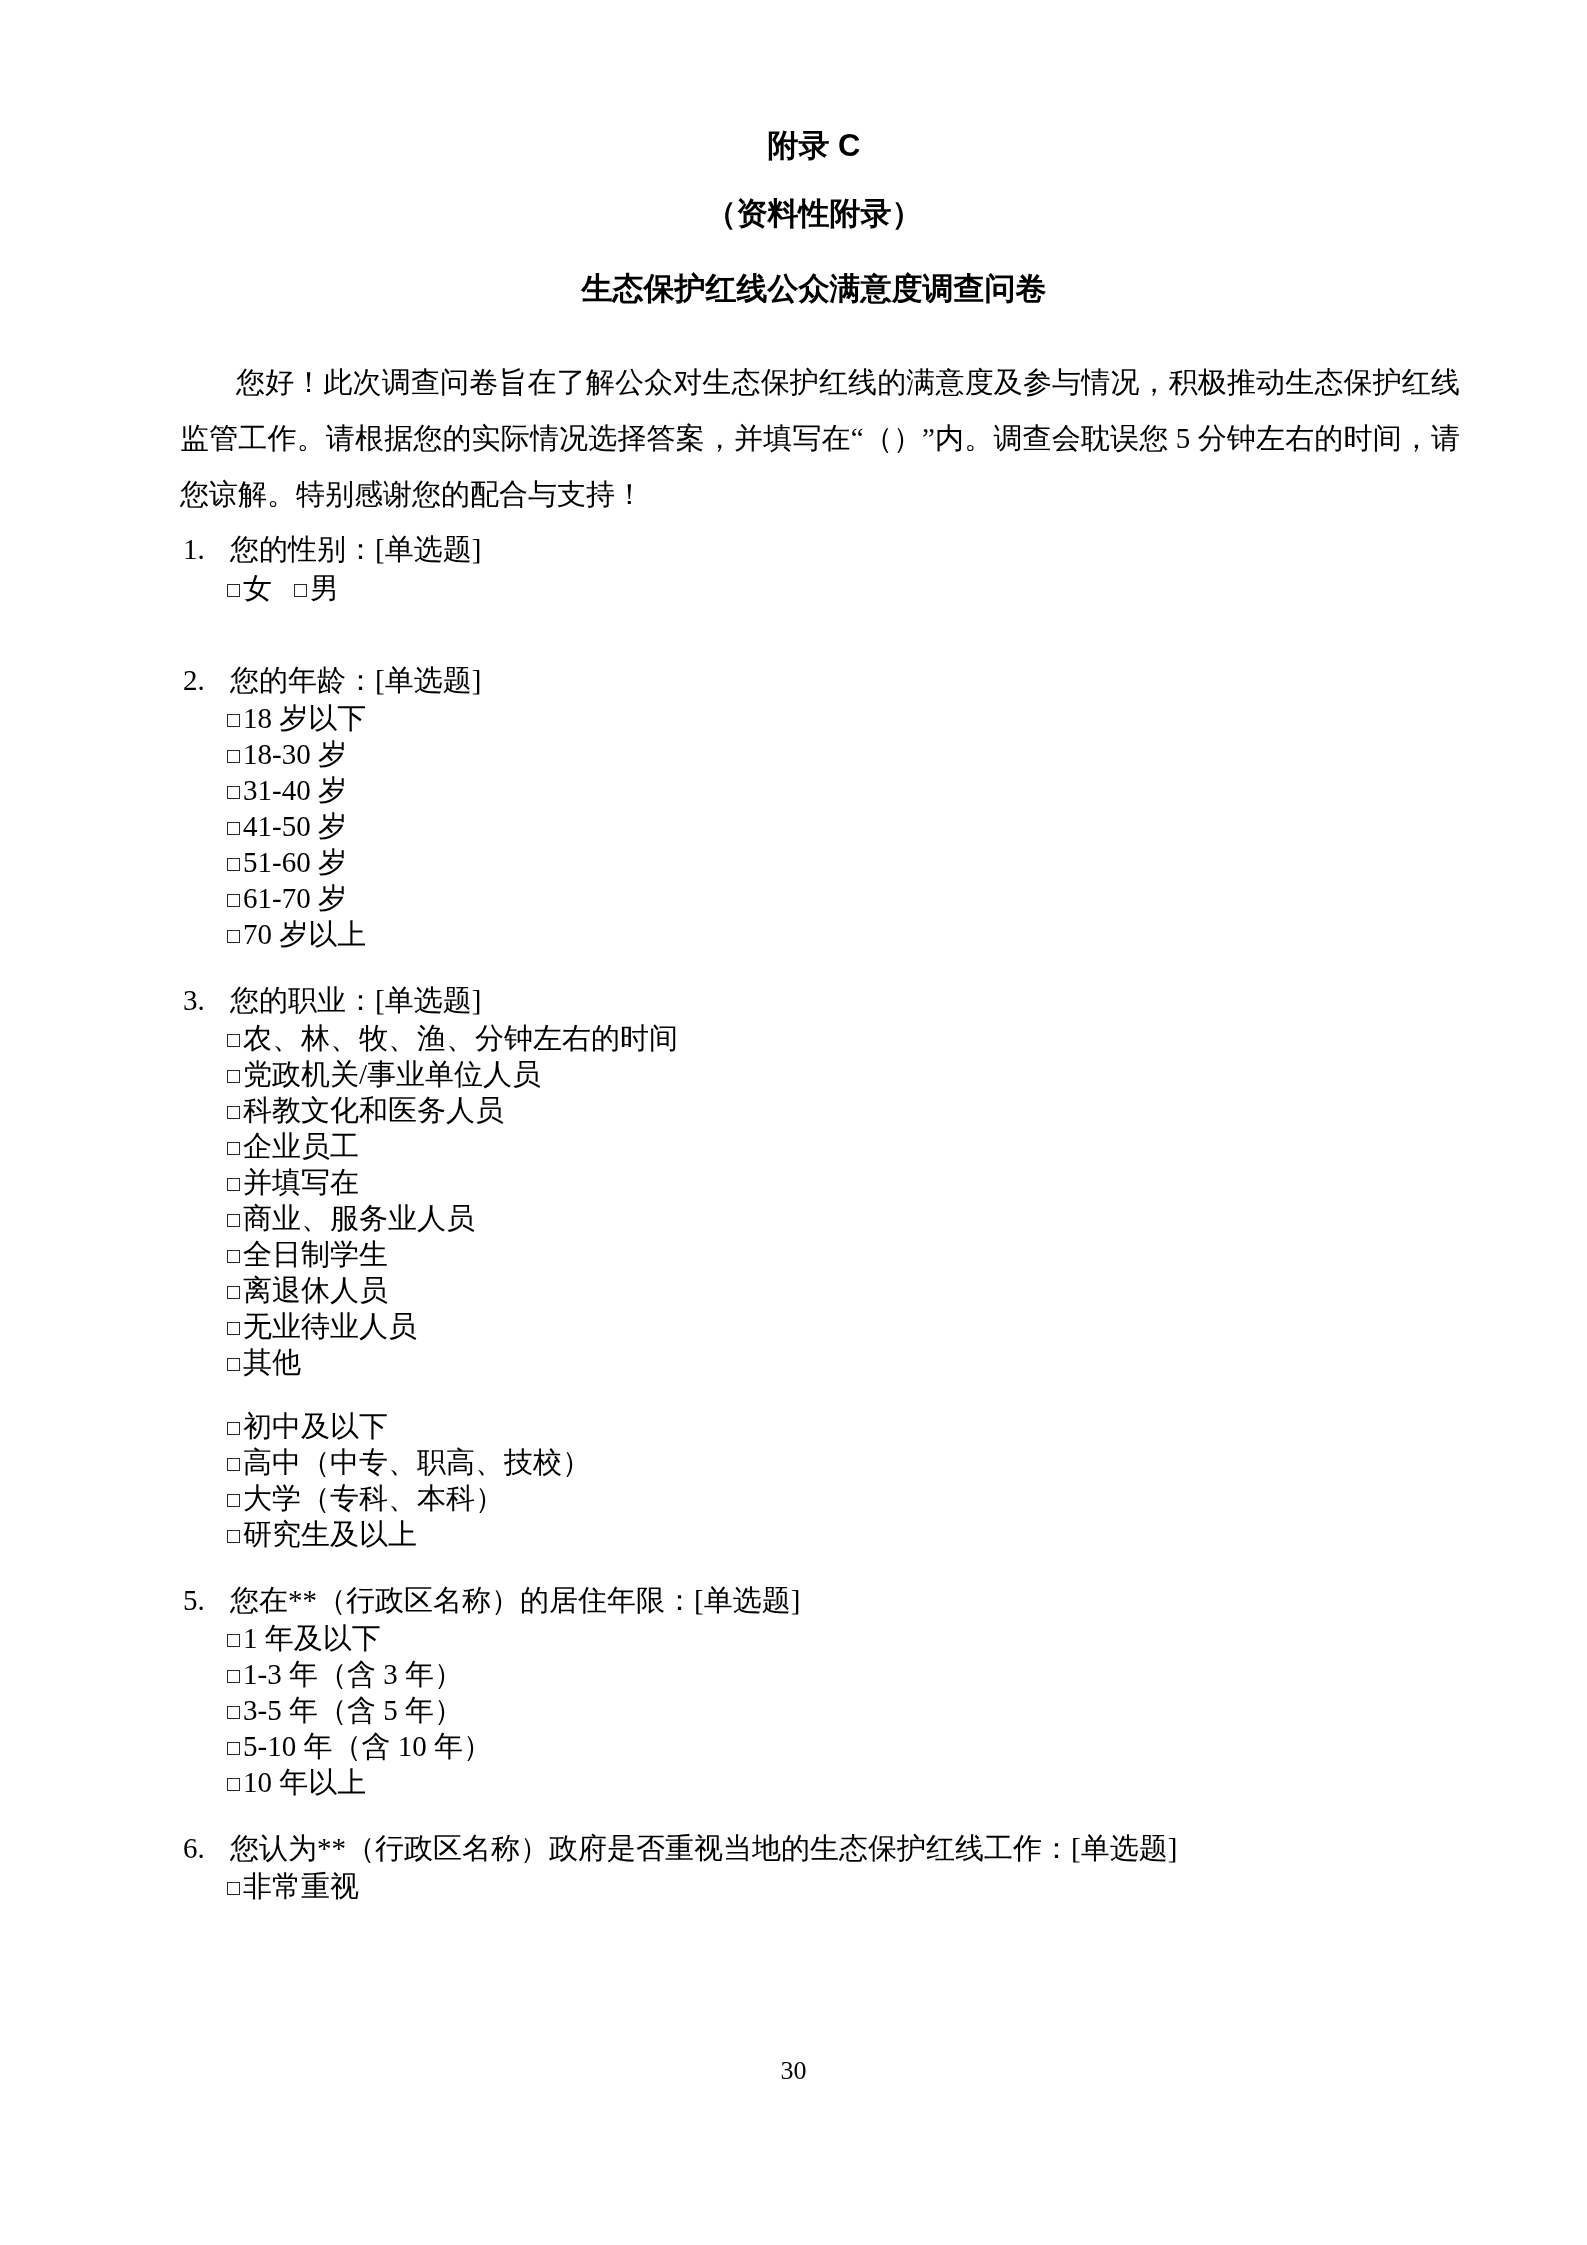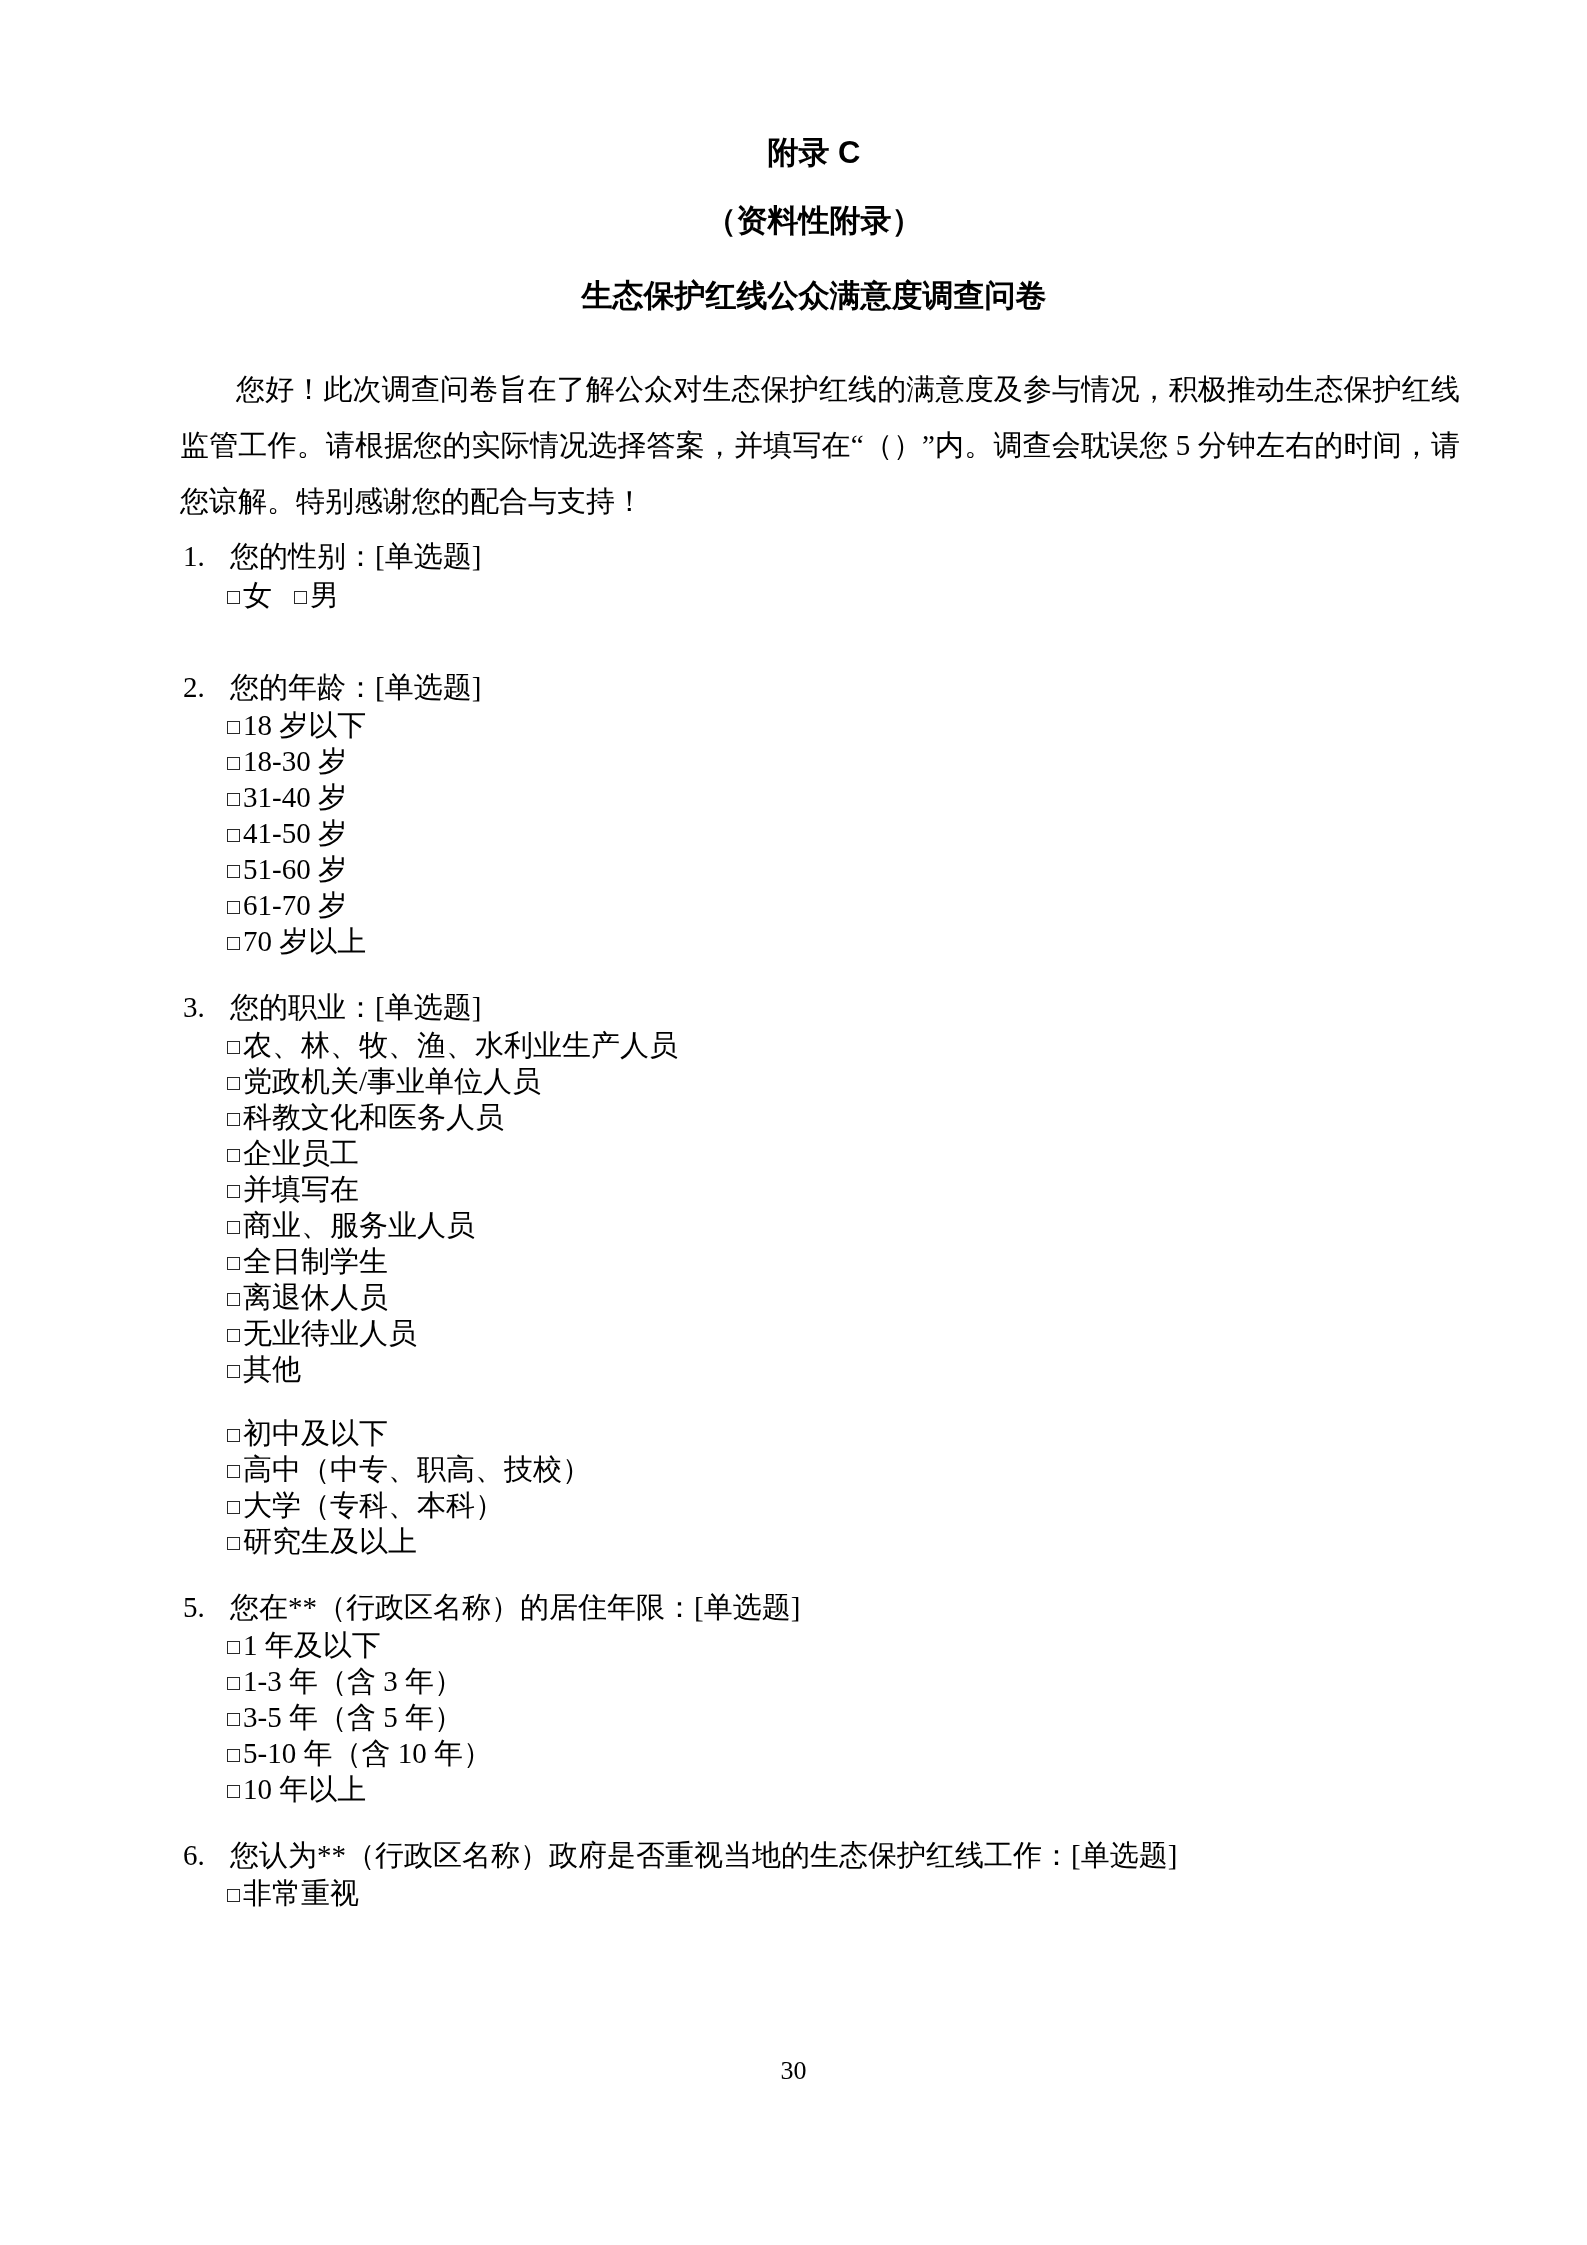--- a/index.html
+++ b/index.html
@@ -18,21 +18,21 @@
   .page {
     position: relative;
     width: 1587px;
     height: 2245px;
     background: #ffffff;
     overflow: hidden;
   }
   .content {
     position: absolute;
     left: 168px;
-    top: 16px;
+    top: 9px;
     width: 1292px;
     padding-top: 120px;
   }
   
   .h {
     font-family: "Liberation Sans", "DejaVu Sans", sans-serif;
     font-weight: bold;
     text-align: center;
     font-size: 31px;
     line-height: 34px;
@@ -115,21 +115,21 @@
             <span class="opt"><span class="cb"></span><span>31-40 岁</span></span>
             <span class="opt"><span class="cb"></span><span>41-50 岁</span></span>
             <span class="opt"><span class="cb"></span><span>51-60 岁</span></span>
             <span class="opt"><span class="cb"></span><span>61-70 岁</span></span>
             <span class="opt"><span class="cb"></span><span>70 岁以上</span></span>
           </div>
         </div>
         <div class="q">
           <div class="q-title"><span class="q-num">3.</span><span>您的职业：</span><span>[单选题]</span></div>
           <div class="q-opts">
-            <span class="opt"><span class="cb"></span><span>农、林、牧、渔、水利业生产人员</span></span>
+            <span class="opt"><span class="cb"></span><span>农、林、牧、渔、分钟左右的时间</span></span>
             <span class="opt"><span class="cb"></span><span>党政机关/事业单位人员</span></span>
             <span class="opt"><span class="cb"></span><span>科教文化和医务人员</span></span>
             <span class="opt"><span class="cb"></span><span>企业员工</span></span>
             <span class="opt"><span class="cb"></span><span>并填写在</span></span>
             <span class="opt"><span class="cb"></span><span>商业、服务业人员</span></span>
             <span class="opt"><span class="cb"></span><span>全日制学生</span></span>
             <span class="opt"><span class="cb"></span><span>离退休人员</span></span>
             <span class="opt"><span class="cb"></span><span>无业待业人员</span></span>
             <span class="opt"><span class="cb"></span><span>其他</span></span>
           </div>

